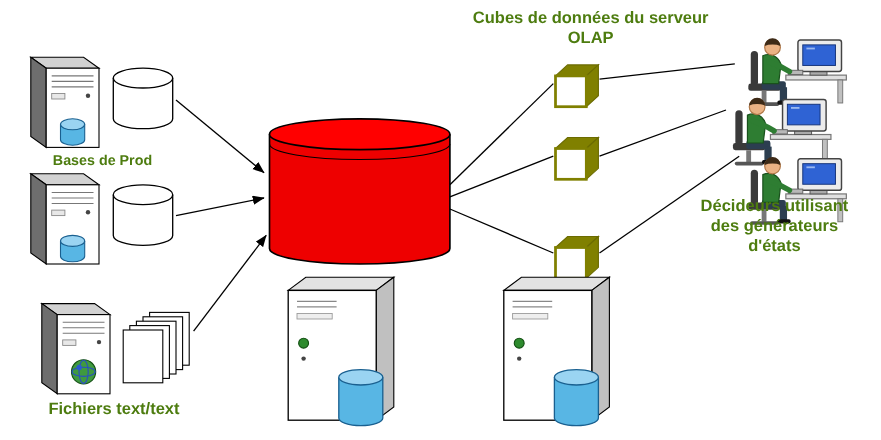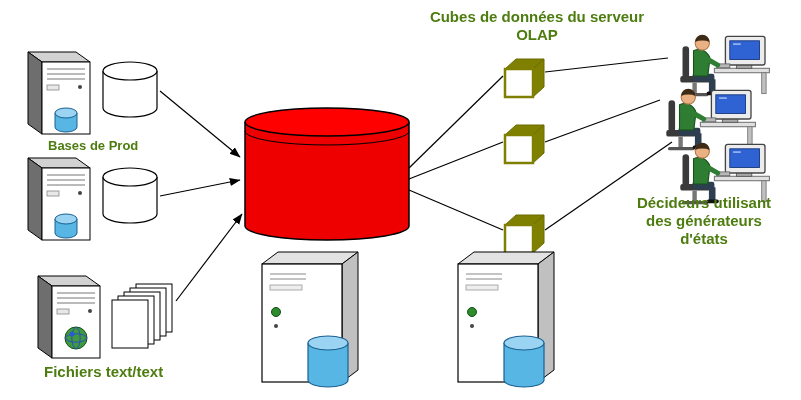--- a/index.html
+++ b/index.html
@@ -9,21 +9,21 @@
   }
   .canvas svg { position:absolute; left:0; top:0; }
   .label {
     position:absolute; font-weight:bold; color:#4d7c0f; z-index:5;
     white-space:nowrap;
   }
   .lbl-olap      { left:422px; top:8px;  width:230px; text-align:center; font-size:15px; line-height:18px; white-space:normal; }
   .lbl-datamart  { left:203px; top:88px; font-size:16px; }
   .lbl-bases     { left:36px;  top:138px; font-size:13px;margin-left:12px; }
   .lbl-fichiers  { left:44px;  top:363px; font-size:15px; }
-  .lbl-decideurs { left:610px; top:194px; width:188px; text-align:center; font-size:15px; line-height:18px; white-space:normal; }
+  .lbl-decideurs { left:610px; top:179px; width:188px; text-align:center; font-size:15px; line-height:18px; white-space:normal; }
 </style>
 </head>
 <body>
 
 <div class="canvas">
 
   <svg width="801" height="400" viewBox="0 0 801 400">
     <defs>
       <marker id="arrowhead" markerWidth="10" markerHeight="8" refX="8.5" refY="3.5" orient="auto">
         <path d="M0,0 L9,3.5 L0,7 Z" fill="#000"></path>

